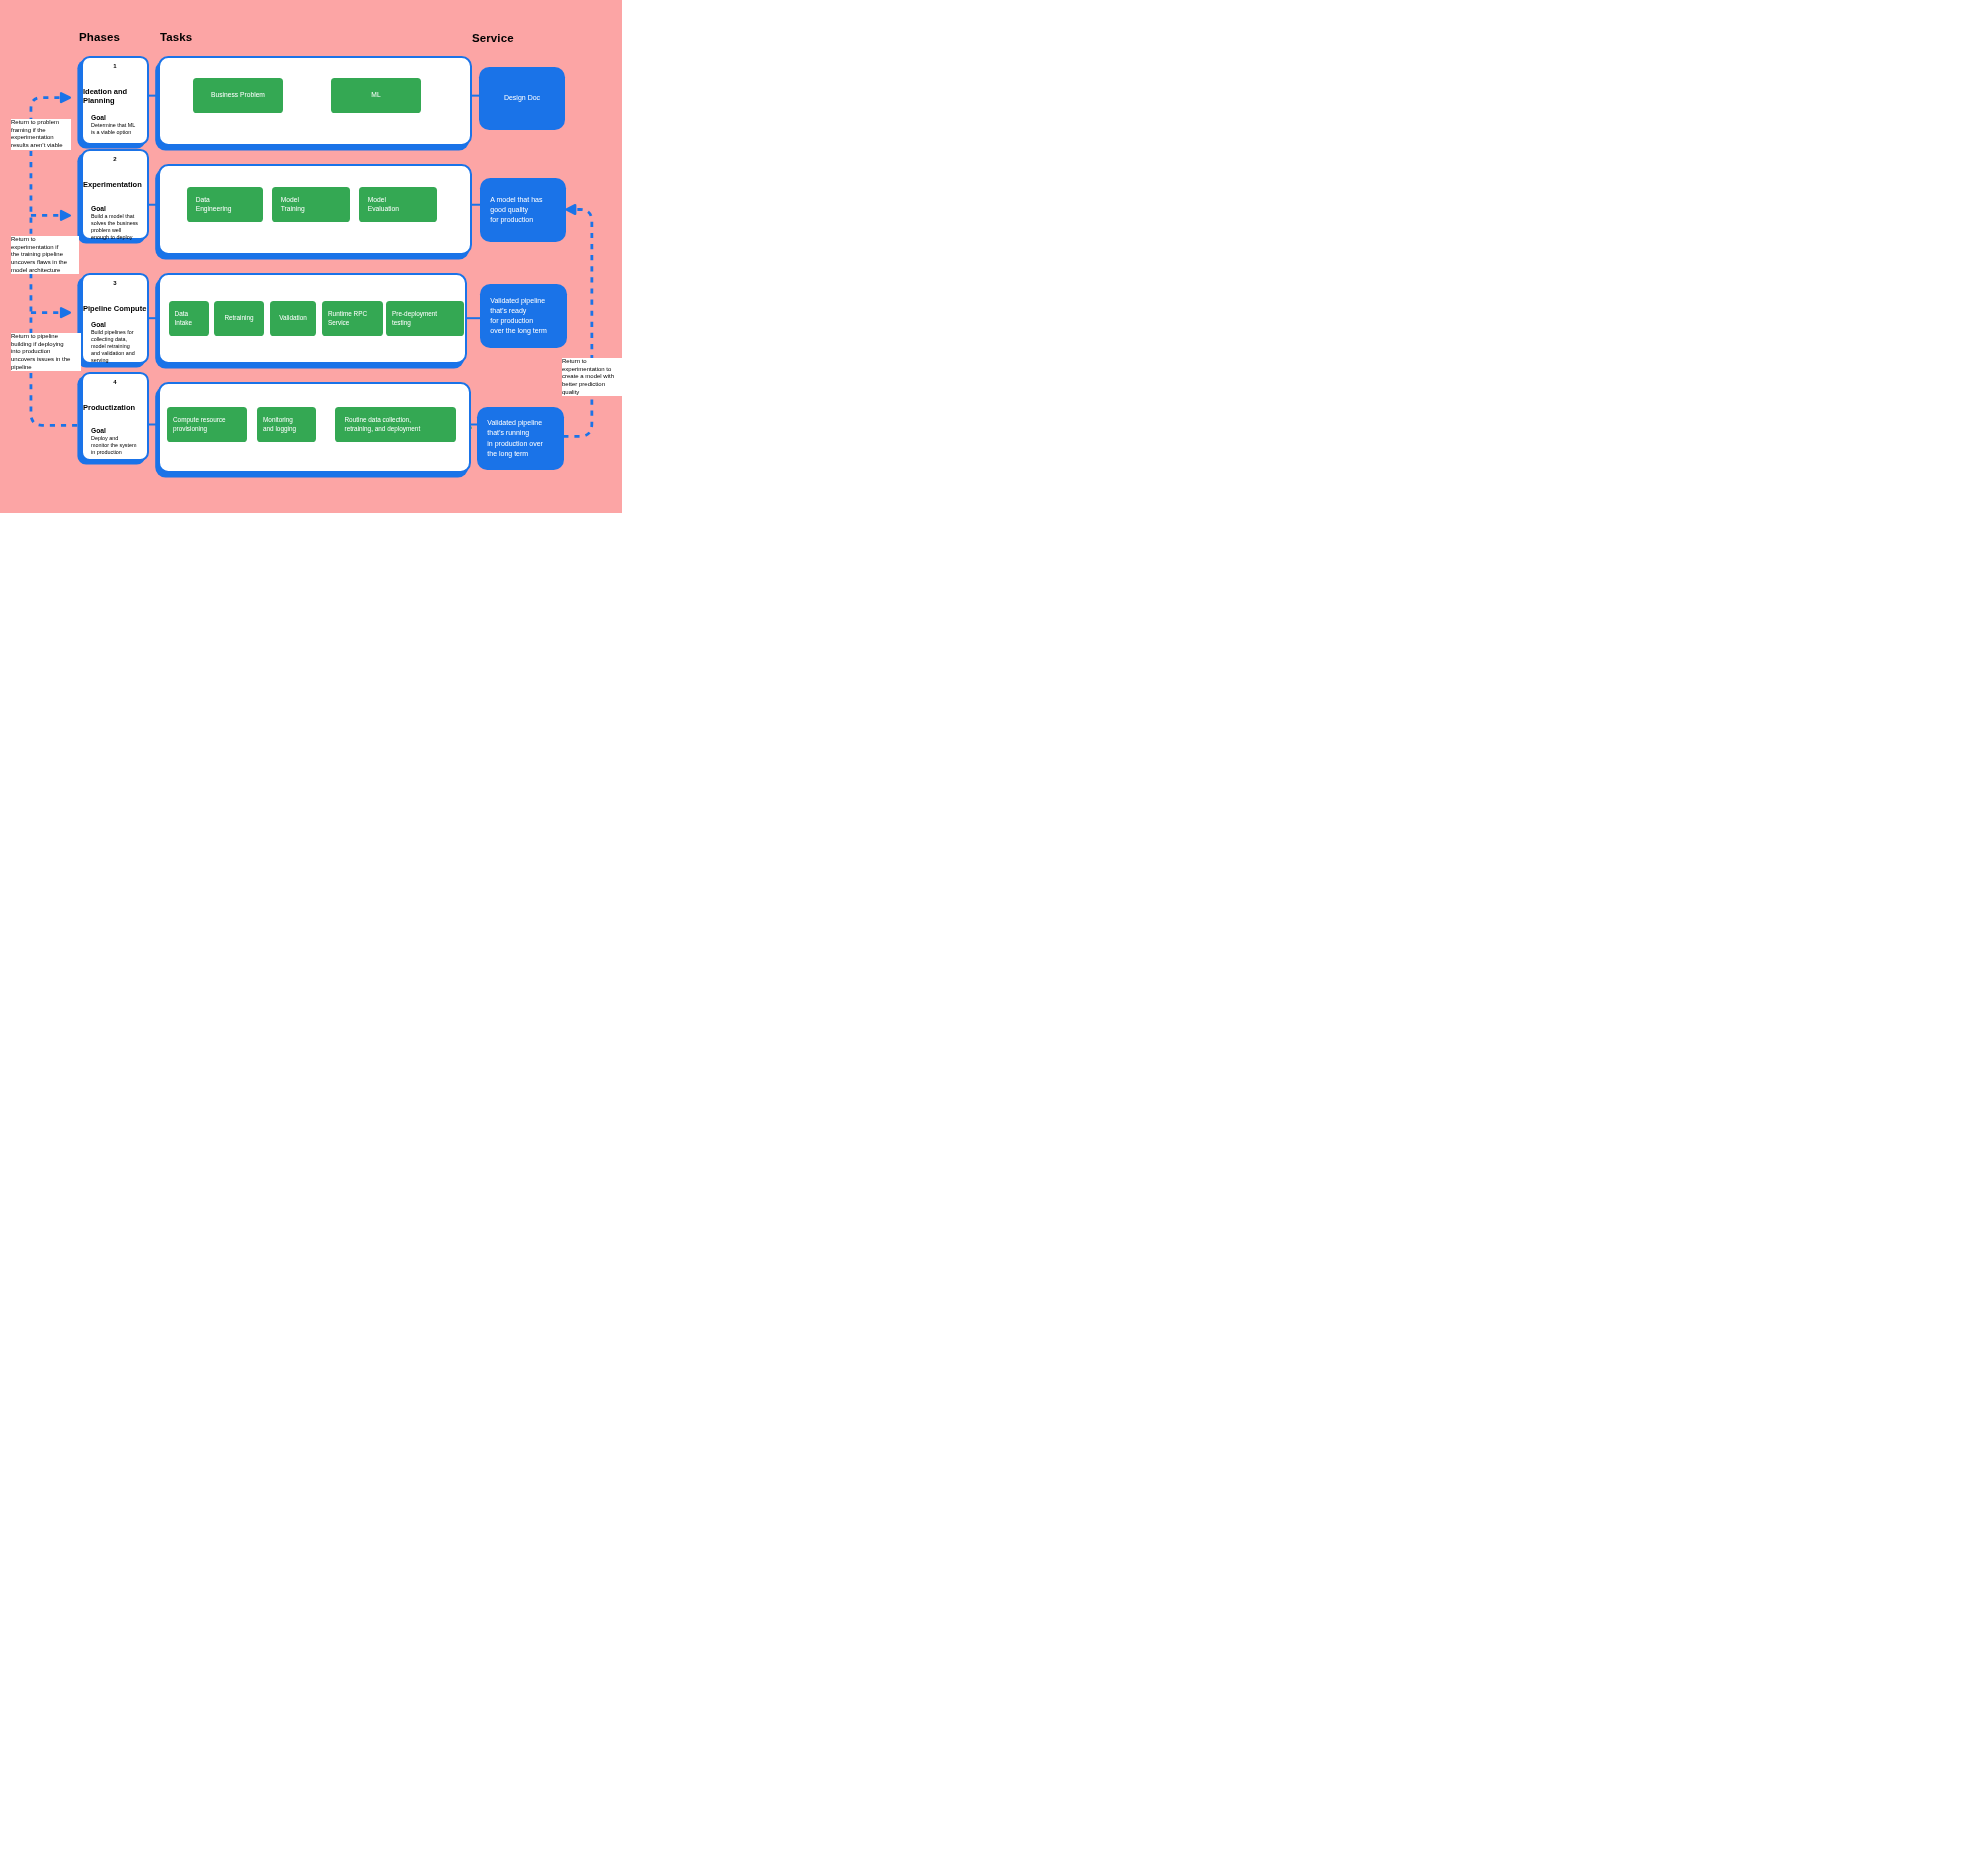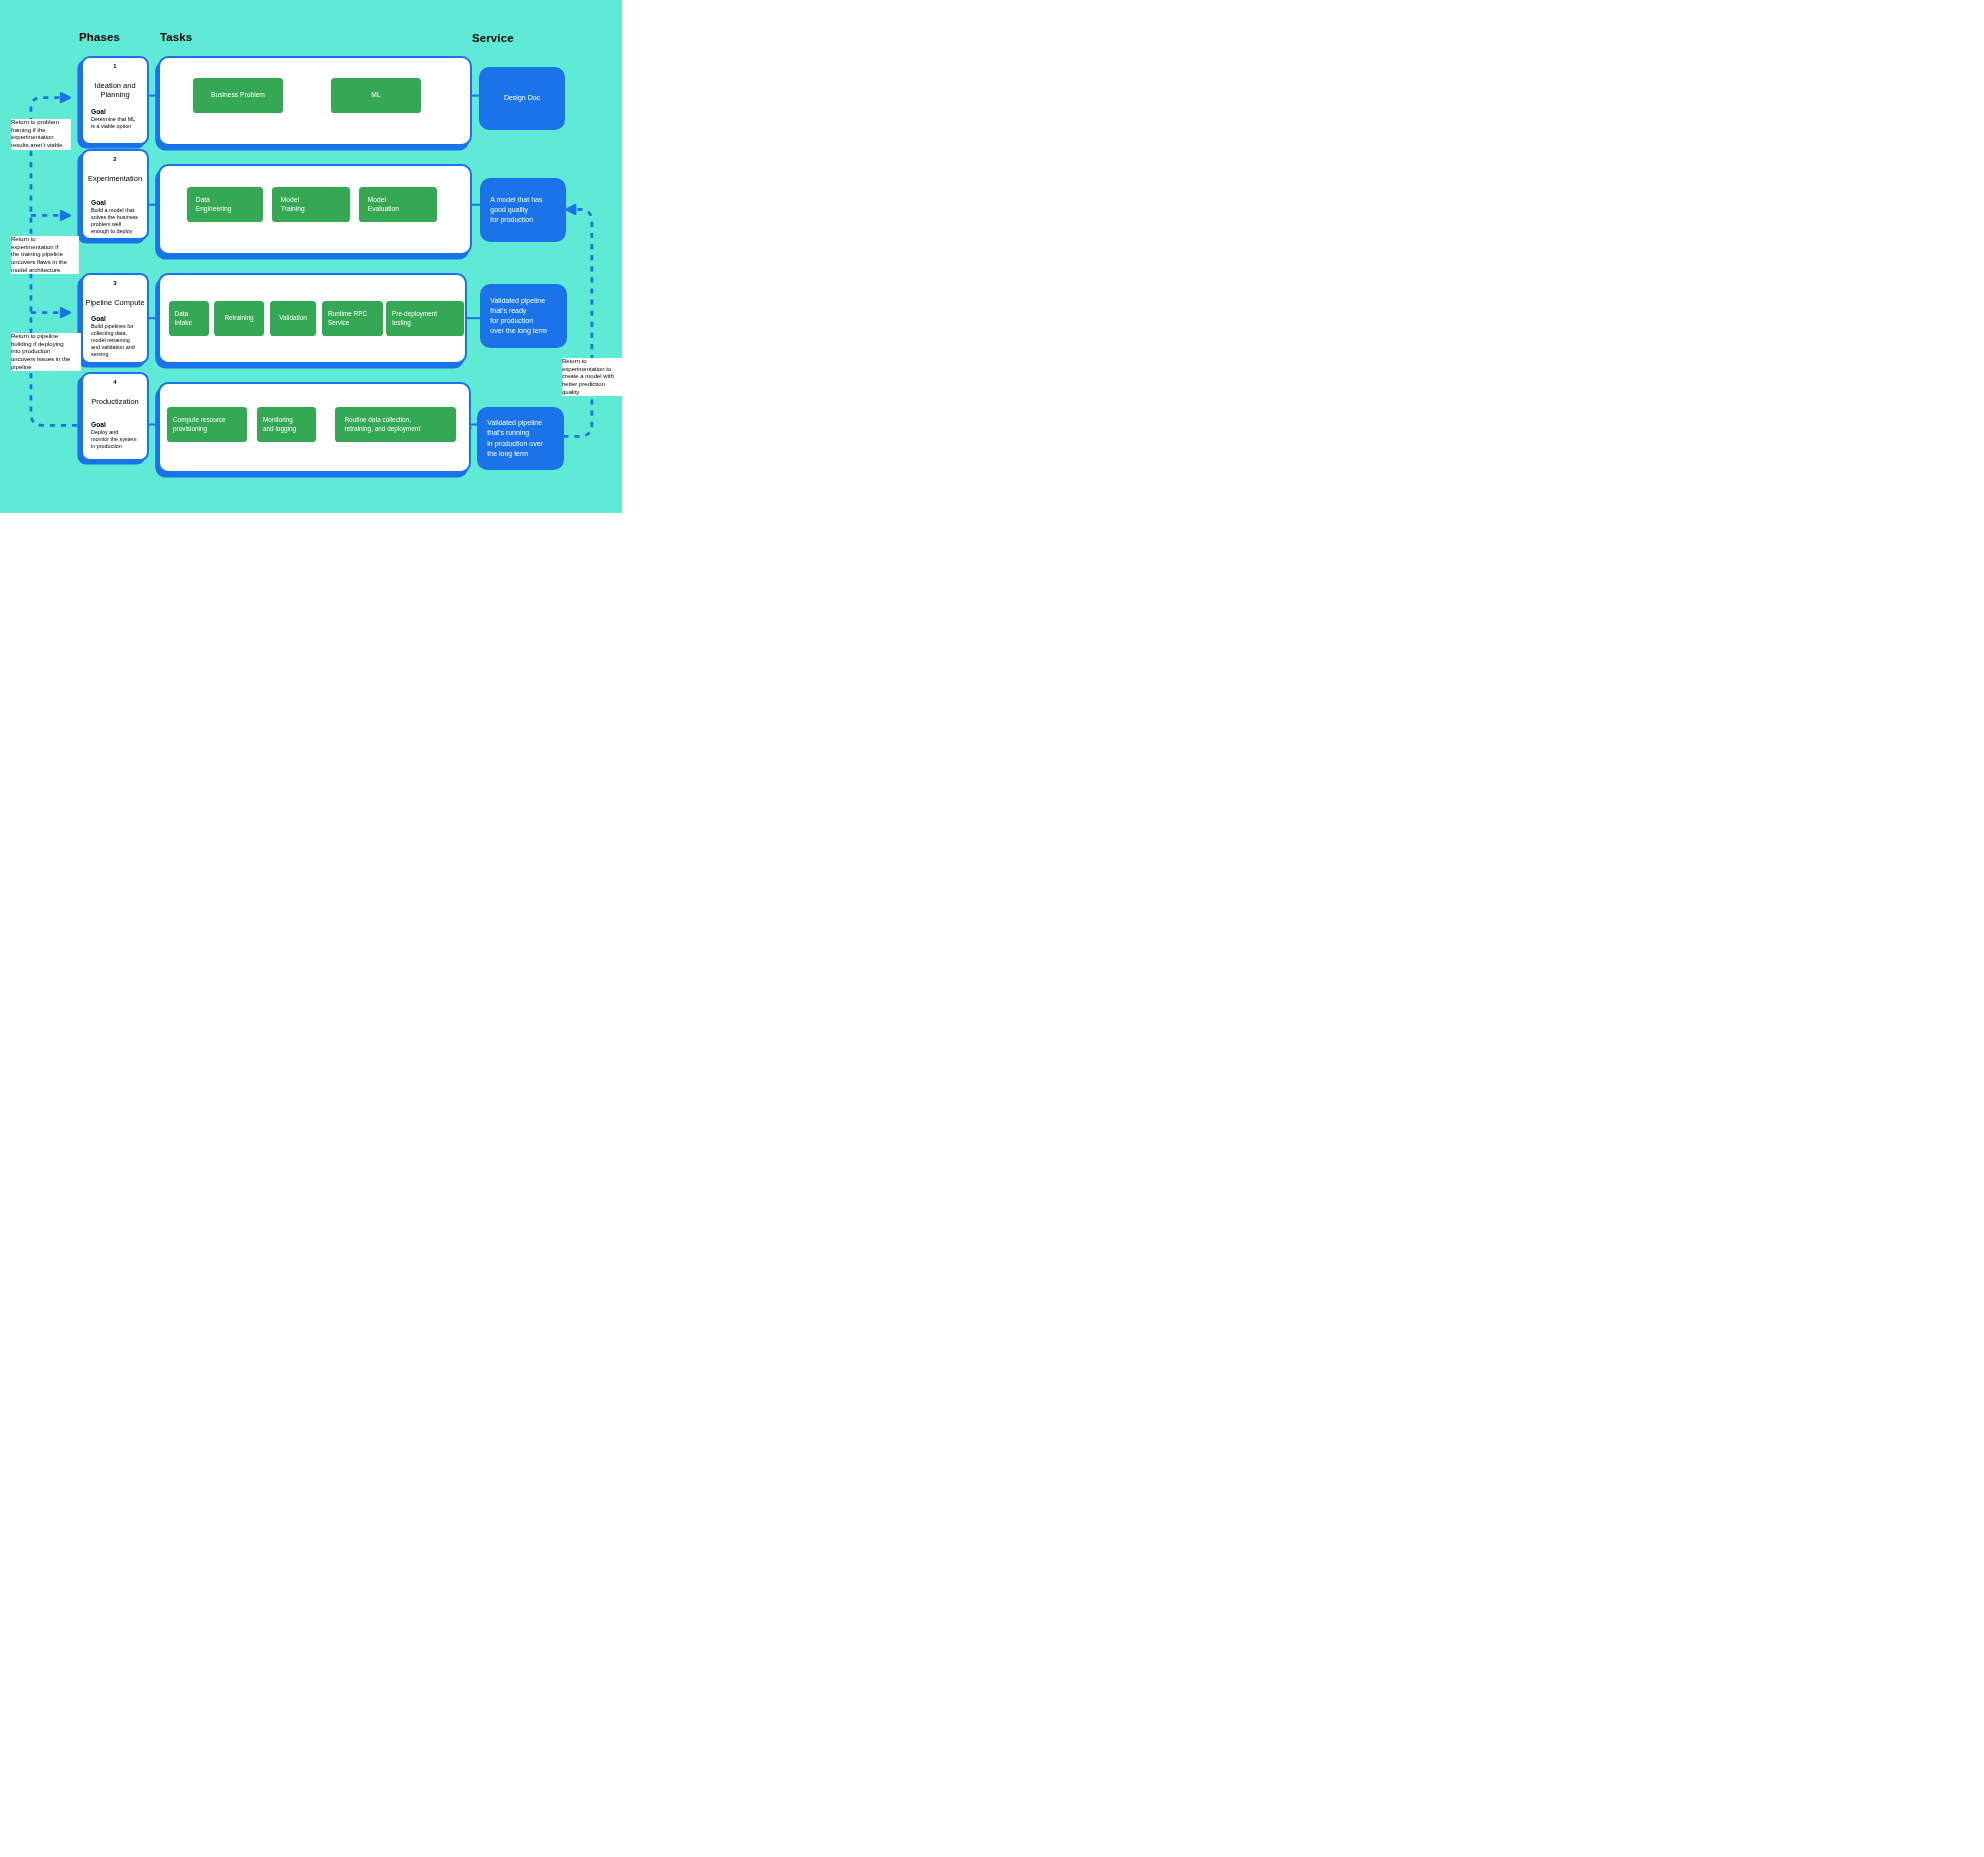--- a/index.html
+++ b/index.html
@@ -1,31 +1,31 @@
 <!DOCTYPE html>
 <html style="font-size:6.4px"><head>
 <meta charset="utf-8">
 <style>
   html,body{margin:0;padding:0;background:#fff;font-family:"Liberation Sans",sans-serif;}
-  .canvas{position:relative;width:622px;height:513px;background:#5eead4;overflow:hidden;}
+  .canvas{position:relative;width:622px;height:513px;background:#fca5a5;overflow:hidden;}
   svg.layer{position:absolute;left:0;top:0;width:622px;height:513px;pointer-events:none;}
 
   .hdr{position:absolute;font-weight:700;font-size:11.5px;color:#000;letter-spacing:0.1px;}
   #hdr-phases{left:79px;top:31px;}
   #hdr-tasks{left:160px;top:31px;}
   #hdr-outcomes{left:472px;top:32px;}
 
   .phase{position:absolute;width:68px;background:#fff;border:2px solid #1a73e8;border-radius:8.7px;
          box-shadow:-3.6px 3.6px 0 0 #1a73e8;box-sizing:border-box;color:#000;}
   #phase-1{left:81px;top:56px;height:89px;}
   #phase-2{left:81px;top:149px;height:91px;}
   #phase-3{left:81px;top:273px;height:91px;}
   #phase-4{left:81px;top:372px;height:89px;}
   .pnum{text-align:center;font-weight:700;font-size:6px;margin-top:4.8px;}
-  .ptitle{text-align:center;font-weight:400;font-size:7.5px;line-height:1.2;margin-top:12px;white-space:pre-line;}
+  .ptitle{text-align:left;font-weight:700;font-size:7.5px;line-height:1.2;margin-top:18px;white-space:pre-line;}
   .pgoal{padding:0 3.2px 0 8px;}
   #phase-1 .pgoal{margin-top:9.5px;} #phase-2 .pgoal{margin-top:16px;}
   #phase-3 .pgoal{margin-top:8px;} #phase-4 .pgoal{margin-top:15px;}
   .goal-label{font-weight:700;font-size:6.7px;margin-bottom:0.8px;}
   .goal-text{font-size:5.4px;line-height:1.3;white-space:pre-line;}
 
   .tasks{position:absolute;background:#fff;border:2px solid #1a73e8;border-radius:10.3px;
          box-shadow:-2.8px 4.4px 0 0 #1a73e8;box-sizing:border-box;}
   #tasks-1{left:158px;top:56px;width:314px;height:90px;}
   #tasks-2{left:158px;top:164px;width:314px;height:91px;}

